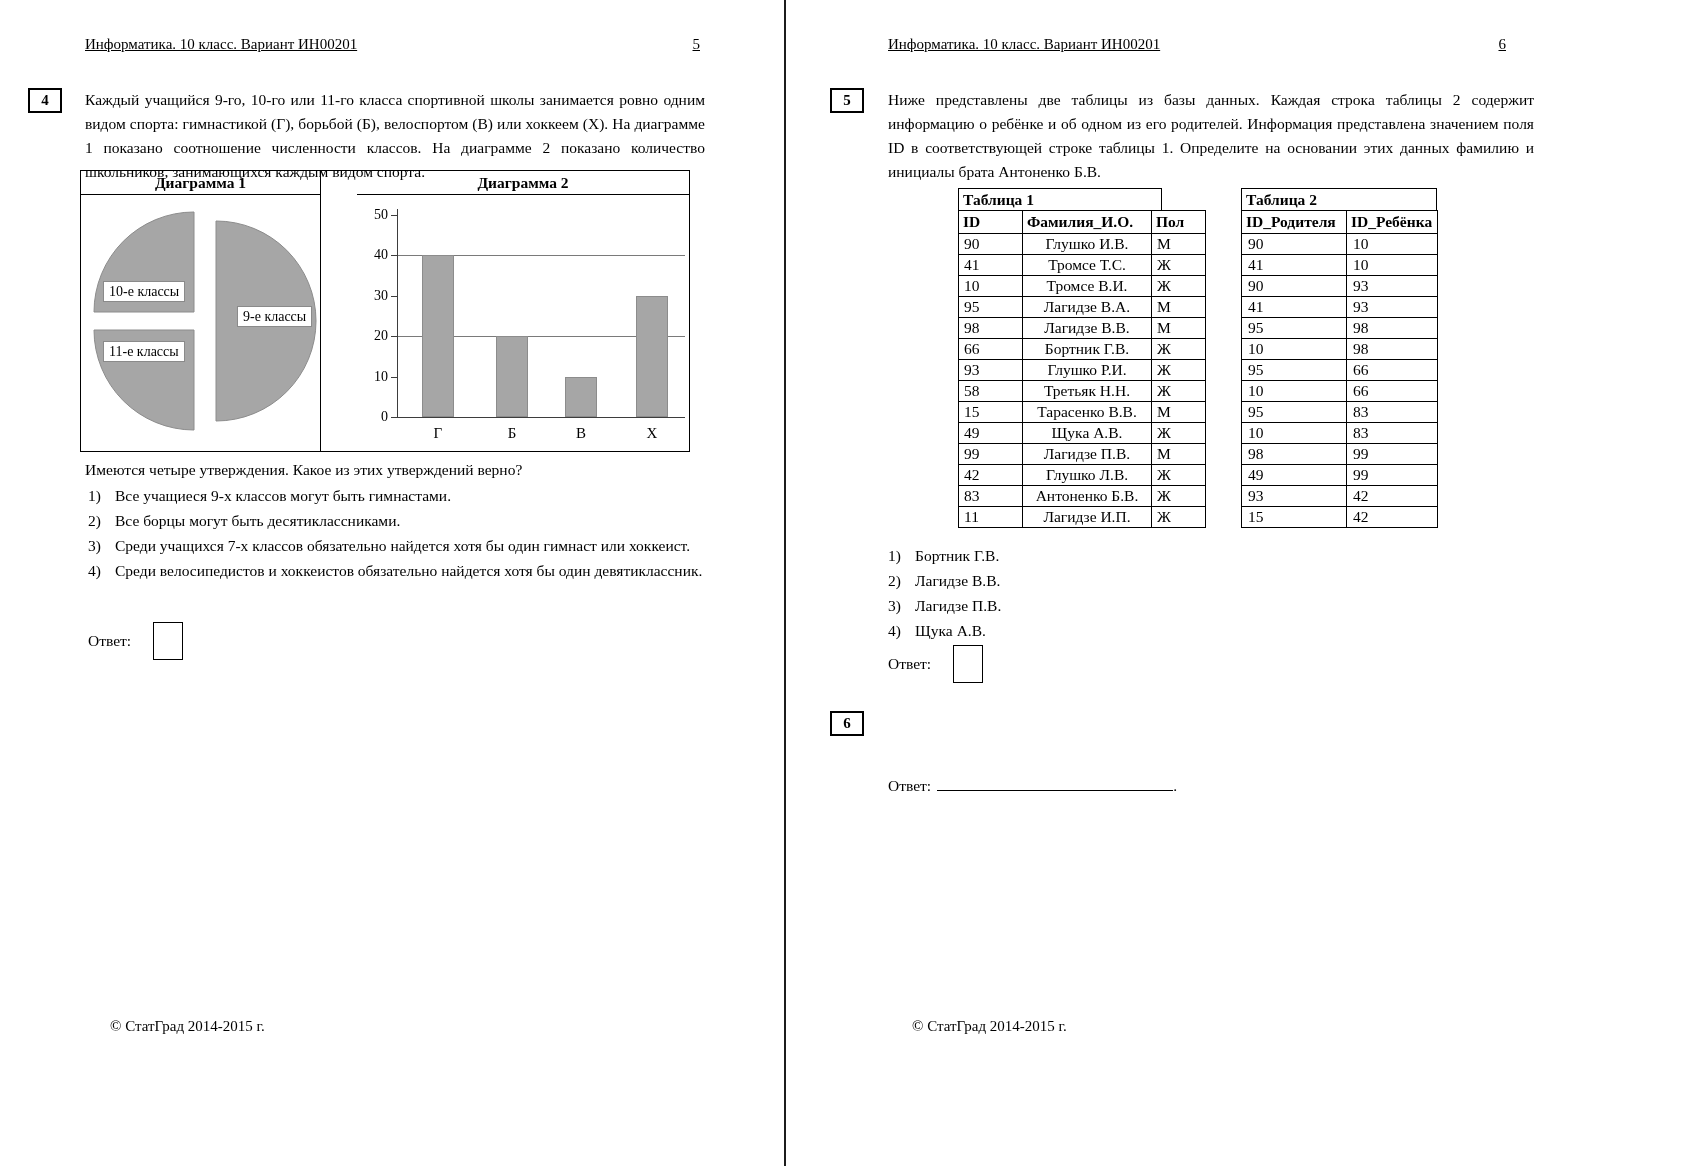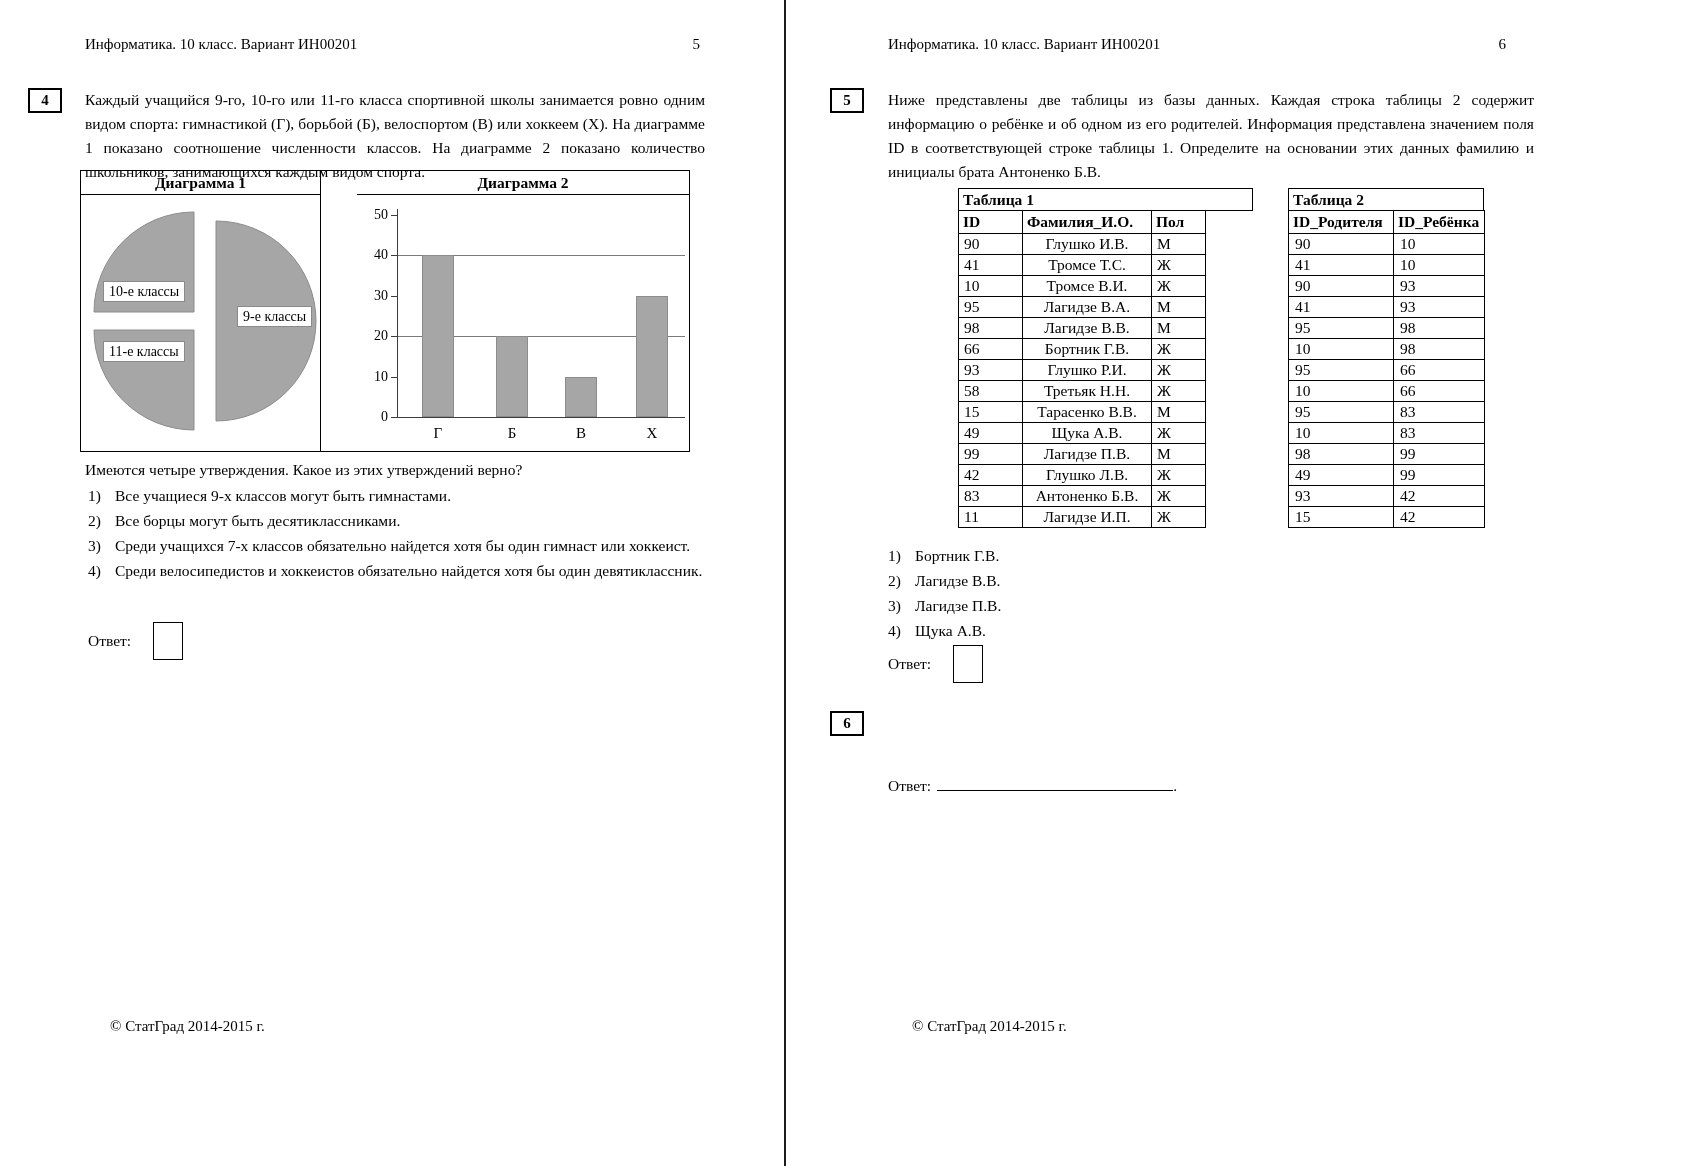--- a/index.html
+++ b/index.html
@@ -2,21 +2,21 @@
 <html><head>
 <meta charset="utf-8">
 <style>
   * { margin:0; padding:0; box-sizing:border-box; }
   html,body { width:1708px; height:1166px; background:#ffffff; color:#000;
               font-family:"Liberation Serif", serif; overflow:hidden; }
   .abs { position:absolute; }
   .page { position:absolute; top:0; height:1166px; }
   .page-divider { position:absolute; left:784px; top:0; width:2px; height:1166px; background:#1c1c1c; }
 
-  .page-header { display:flex; justify-content:space-between; font-size:15px; }
+  .page-header { display:flex; justify-content:space-between; font-size:15px;text-decoration:underline; }
 
   .task-badge { width:34px; height:25px; border:2px solid #000; display:flex;
                 align-items:center; justify-content:center; font-weight:bold; font-size:15px; }
 
   .para { font-size:15.5px; line-height:24px; text-align:justify; }
 
   
   .figure { border:1px solid #000; display:flex; }
   .fig-col { display:flex; flex-direction:column; }
   .fig-title { height:24px; border-bottom:1px solid #000; text-align:center;
@@ -150,21 +150,21 @@
   </div>
 
   <div class="task-badge abs" style="left:44px; top:88px;">
     <span>5</span>
   </div>
 
   <div class="para abs" style="left:102px; top:88px; width:646px;">Ниже представлены две таблицы из базы данных. Каждая строка таблицы 2 содержит информацию о ребёнке и об одном из его родителей. Информация представлена значением поля ID в соответствующей строке таблицы 1. Определите на основании этих данных фамилию и инициалы брата Антоненко Б.В.</div>
 
   <div class="tables-row abs" style="left:172px; top:188px;">
     <div class="db-table">
-      <div class="table-caption" style="width:295px;">Таблица 1</div>
+      <div class="table-caption" style="width:204px;">Таблица 1</div>
       <table class="t1">
         <colgroup>
             <col style="width:64px">
             <col style="width:129px">
             <col style="width:54px">
           </colgroup>
         <thead>
             <tr>
               <th>ID</th>
               <th>Фамилия_И.О.</th>

